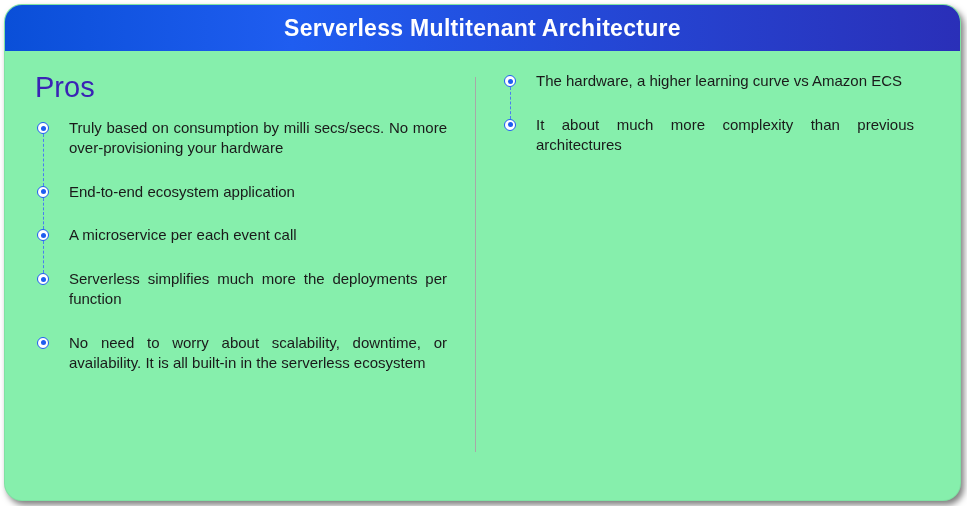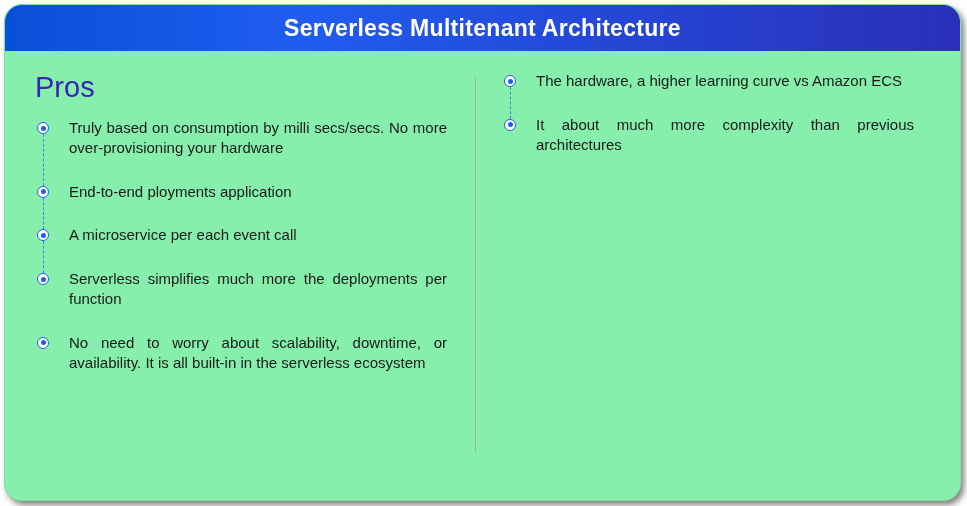--- a/index.html
+++ b/index.html
@@ -104,21 +104,21 @@
 
 <div class="card">
   <div class="header">
     <span>Serverless Multitenant Architecture</span>
   </div>
   <div class="body">
     <div class="col">
       <div class="section-title">Pros</div>
       <div class="list">
         <div class="item"><span class="bullet"></span><span class="connector"></span><span>Truly based on consumption by milli secs/secs. No more over-provisioning your hardware</span></div>
-        <div class="item"><span class="bullet"></span><span class="connector"></span><span>End-to-end ployments application</span></div>
+        <div class="item"><span class="bullet"></span><span class="connector"></span><span>End-to-end ecosystem application</span></div>
         <div class="item"><span class="bullet"></span><span class="connector"></span><span>A microservice per each event call</span></div>
         <div class="item"><span class="bullet"></span><span>Serverless simplifies much more the de­ployments per function</span></div>
         <div class="item"><span class="bullet"></span><span class="connector"></span><span>No need to worry about scalability, down­time, or availability. It is all built-in in the serverless ecosystem</span></div>
       </div>
     </div>
     <div class="divider"></div>
     <div class="col right">
       <div class="list">
         <div class="item"><span class="bullet"></span><span class="connector"></span><span>The hardware, a higher learning curve vs Amazon ECS</span></div>
         <div class="item"><span class="bullet"></span><span>It about much more complexity than pre­vious architectures</span></div>

